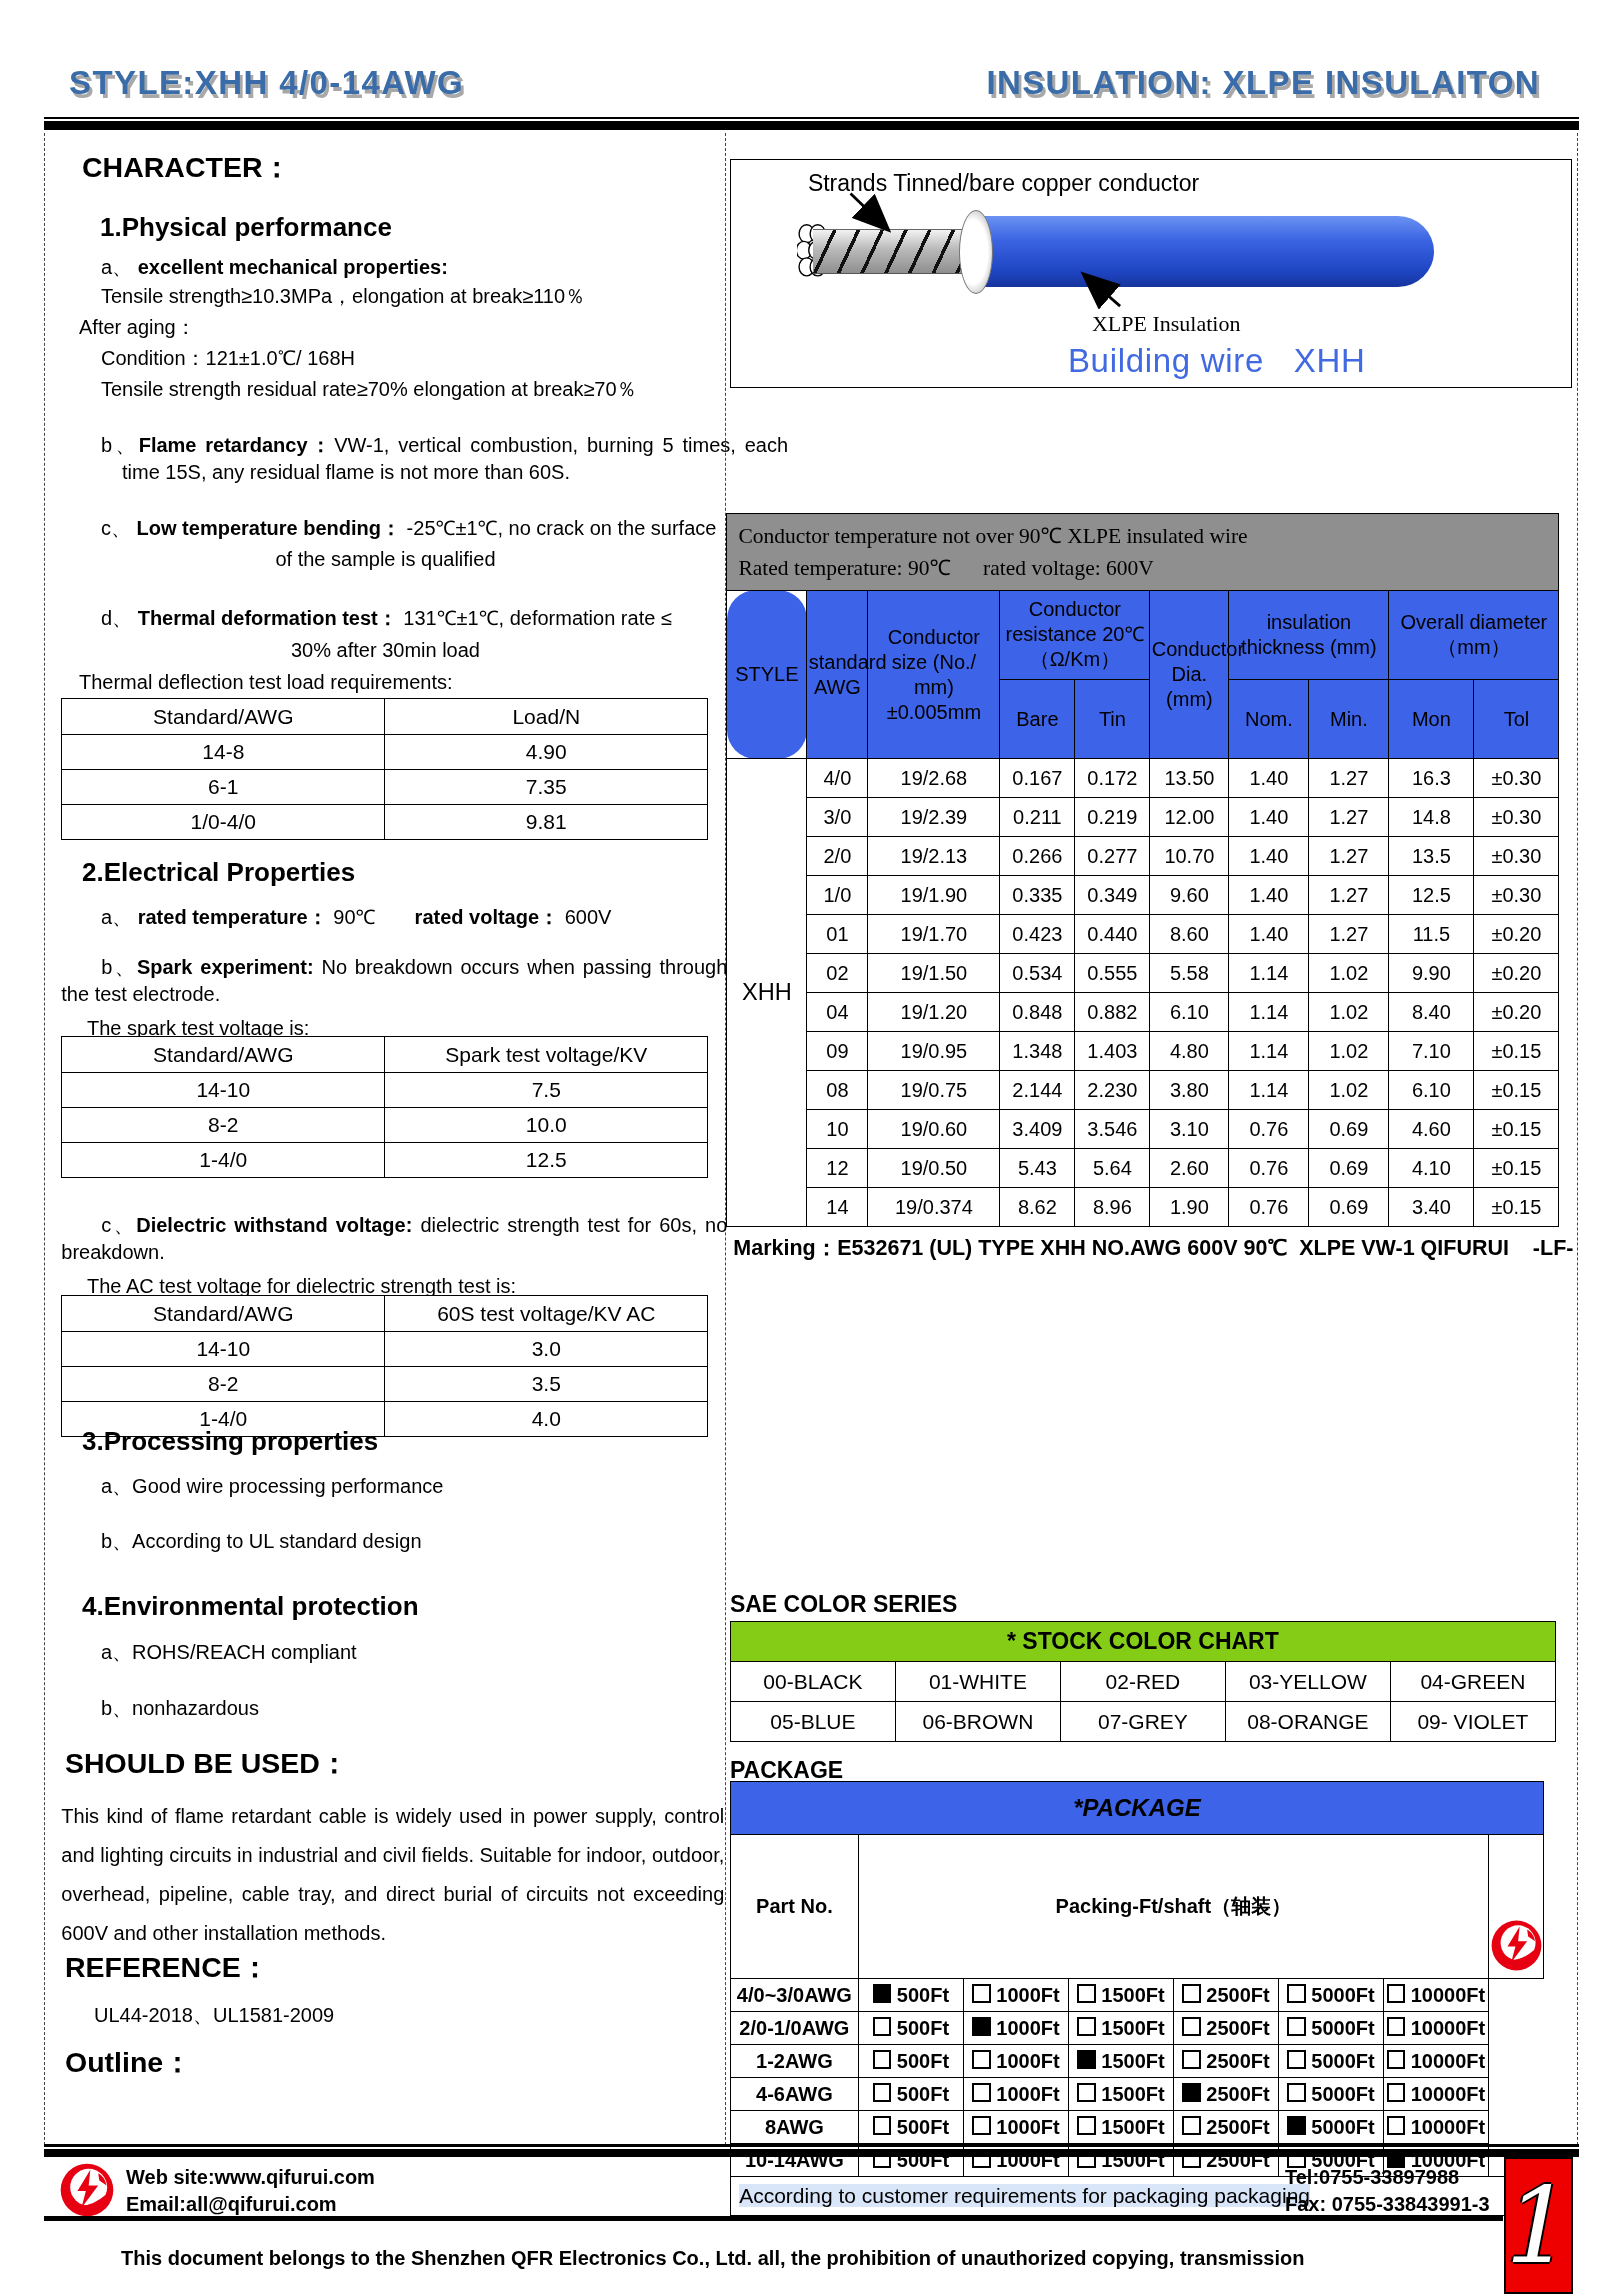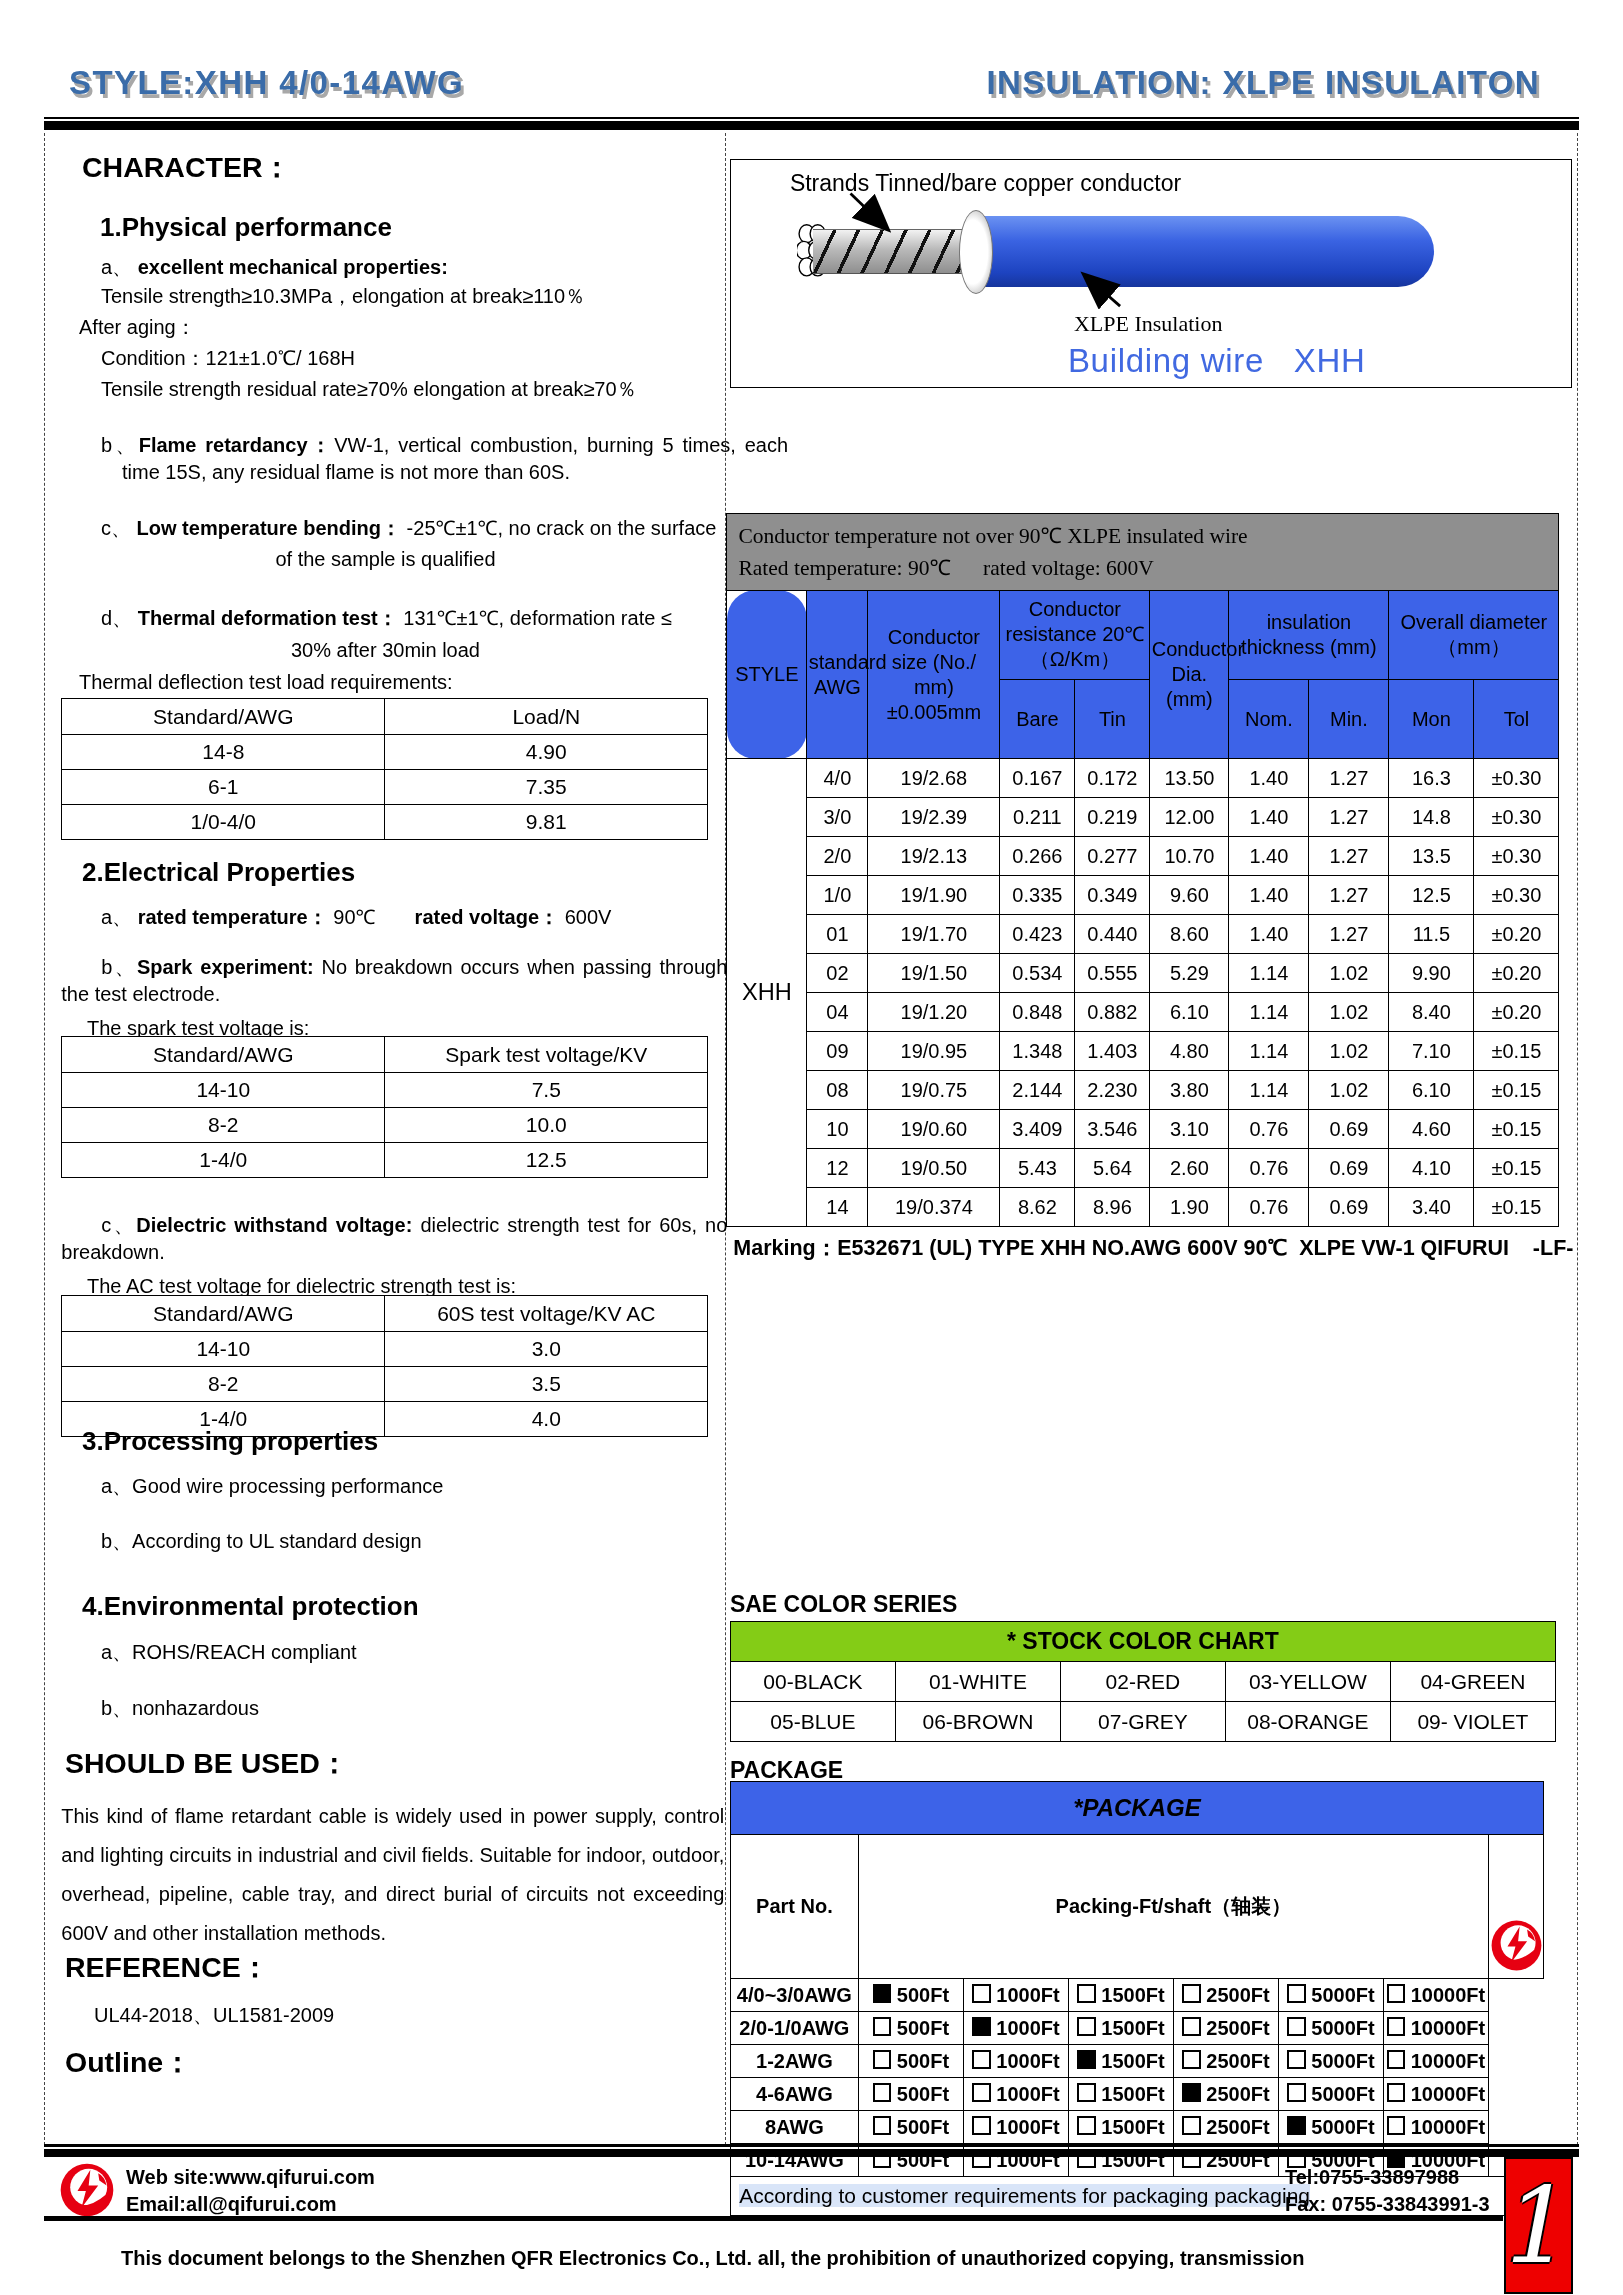--- a/index.html
+++ b/index.html
@@ -28,21 +28,21 @@
 
   table{border-collapse:collapse;}
   td,th{border:1.4px solid #000;}
 
   .small-table{width:647px;font-size:21px;text-align:center;table-layout:fixed;background:#fff;}
   .small-table th{font-weight:normal;height:33px;}
   .small-table td{height:32px;}
 
   
   .box{position:absolute;border:1.4px solid #000;background:#fff;box-sizing:border-box;}
-  .fig-label{position:absolute;font-size:23px;}
+  .fig-label{position:absolute;font-size:23px;margin-left:18px;}
   .serif{font-family:"Liberation Serif",serif;}
   .fig-caption{position:absolute;font-size:33px;color:#4169e1;letter-spacing:0.7px;white-space:pre;}
 
   .conductor{position:absolute;background:linear-gradient(180deg,#f2f2f2,#b9b9b9 45%,#8f8f8f);
              overflow:hidden;border-top:0.7px solid #666;border-bottom:0.7px solid #555;}
   .conductor .hatch{position:absolute;inset:0;
       background:repeating-linear-gradient(115deg,transparent 0 18px,#111 18px 21.5px);}
   .tube{position:absolute;border-radius:0 36px 36px 0 / 0 50% 50% 0;
         background:linear-gradient(180deg,#6b92f2 0%,#3a63e2 35%,#1d43c0 80%,#16359c 100%);}
   .collar{position:absolute;background:radial-gradient(ellipse at 40% 50%,#ffffff 0 55%,#cfcfcf 75%,#9a9a9a 100%);
@@ -371,21 +371,21 @@
               <td>1.40</td>
               <td>1.27</td>
               <td>11.5</td>
               <td>±0.20</td>
             </tr>
             <tr>
               <td>02</td>
               <td>19/1.50</td>
               <td>0.534</td>
               <td>0.555</td>
-              <td>5.29</td>
+              <td>5.58</td>
               <td>1.14</td>
               <td>1.02</td>
               <td>9.90</td>
               <td>±0.20</td>
             </tr>
             <tr>
               <td>04</td>
               <td>19/1.20</td>
               <td>0.848</td>
               <td>0.882</td>

